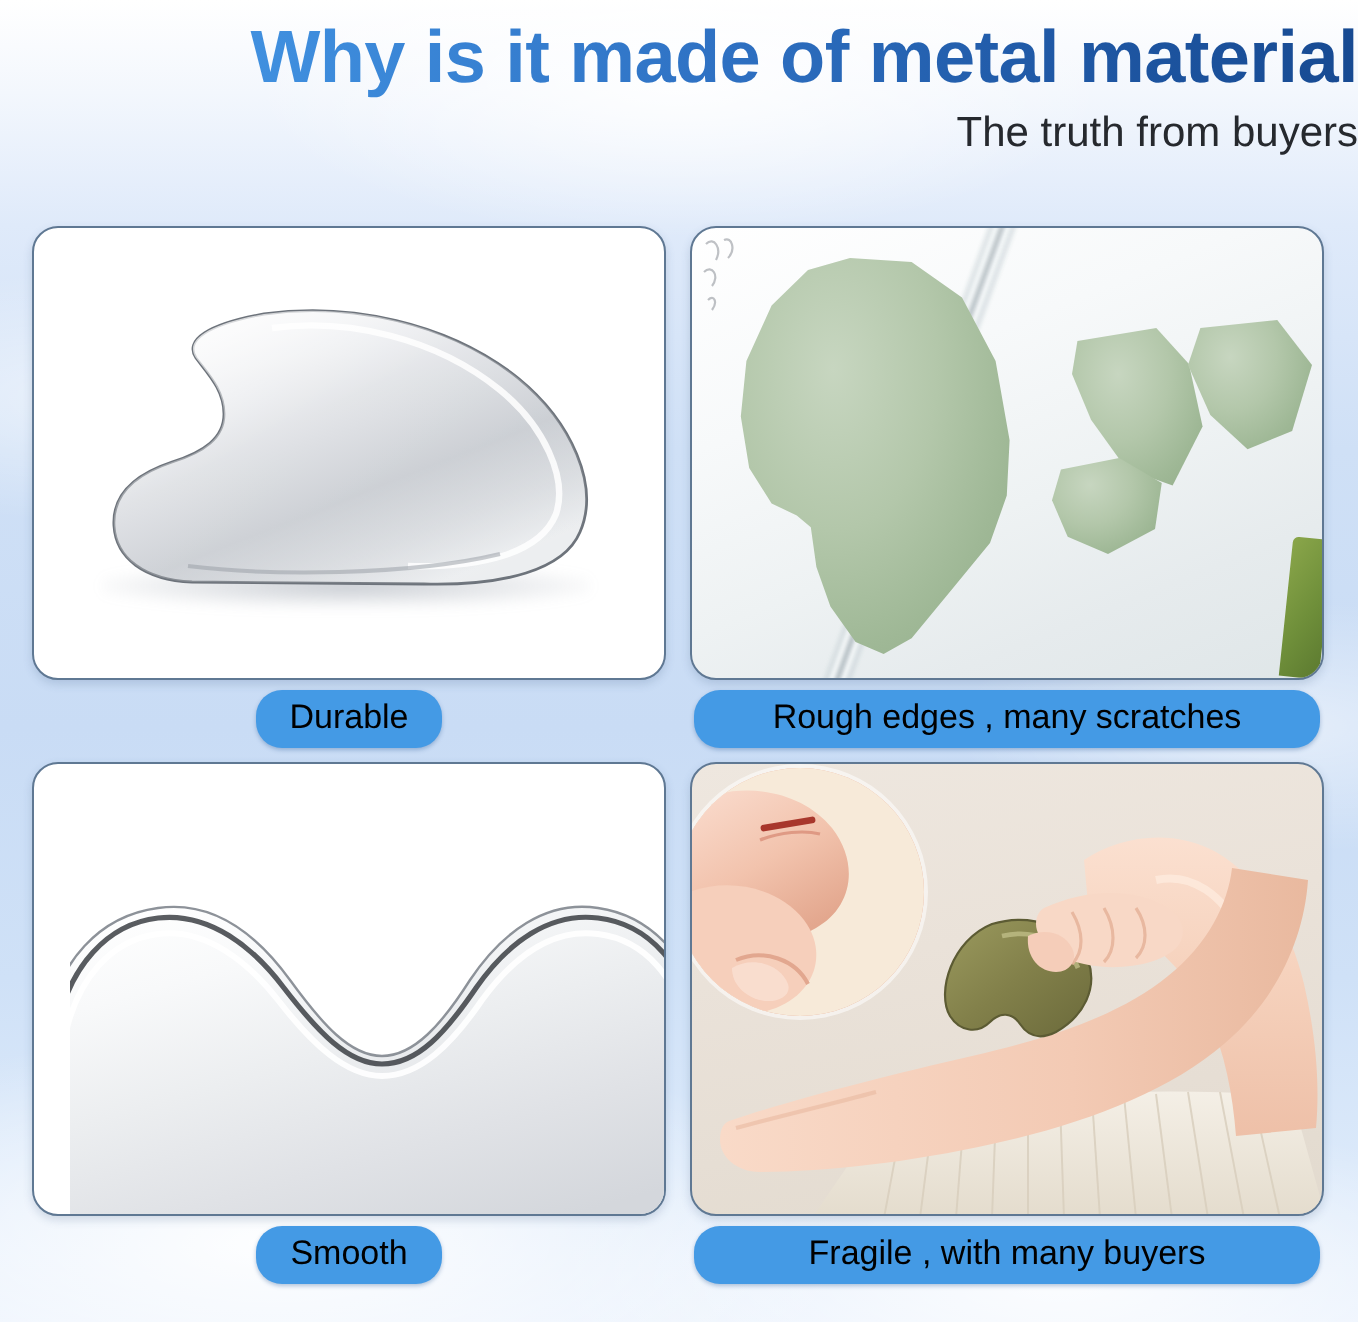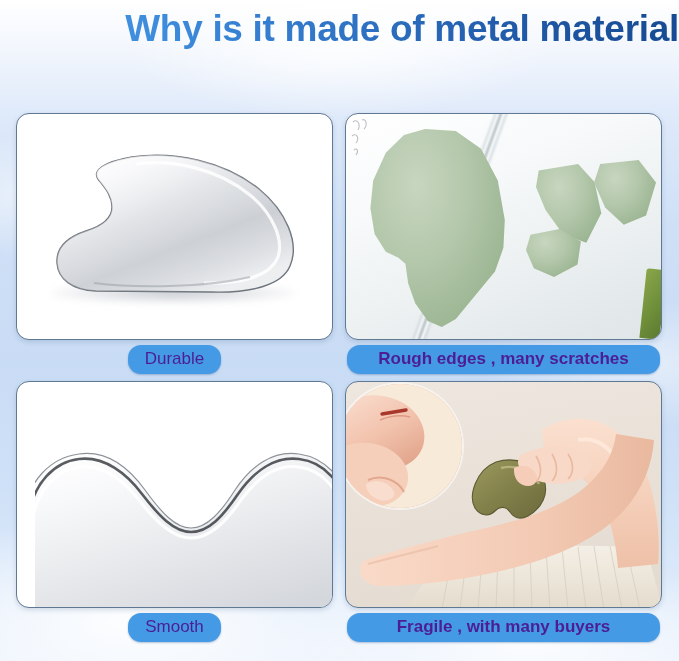--- a/index.html
+++ b/index.html
@@ -96,33 +96,32 @@
     width: 317px;
     text-align: center;
   }
   .badge {
     display: inline-block;
     box-sizing: border-box;
     padding: 3px 17px 4px 17px;
     border-radius: 13px;
     background: linear-gradient(180deg, #53a6ea 0%, #4094e2 52%, #3a8ed f 100%);
     background-color: #449ae5;
-    color: #4c1d95;
+    color: #000000;
     font-size: 17px;
     line-height: 1.3;
     white-space: nowrap;
     box-shadow: 0 1px 2px rgba(40,90,150,0.35);
   }
   .badge.wide {
     display: block;
     width: 313px;
     margin: 0 auto;
     padding-left: 6px;
     padding-right: 6px;
-    font-weight: bold;
   }
 
   
   
   
   .p-metal-full { background: #ffffff; }
   .metal-shadow {
     position: absolute;
     left: 34px;
     top: 168px;
@@ -252,20 +251,21 @@
     box-shadow: 0 0 0 2px rgba(255,255,255,0.55);
   }
 </style>
 </head>
 <body>
 
 <div id="infographic">
 
   <div class="header">
     <h1 class="title">Why is it made of metal material</h1>
+    <h2 class="subtitle">The truth from buyers</h2>
   </div>
 
   <div class="grid">
 
     <div class="row row-1">
 
       <div class="cell left">
         <div class="panel p-metal-full">
           <div class="metal-shadow"></div>
           <svg class="metal-shape" viewBox="0 0 250 145">

